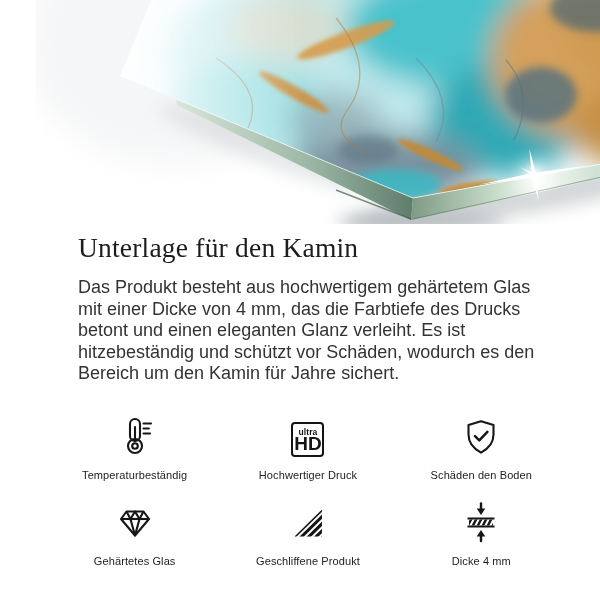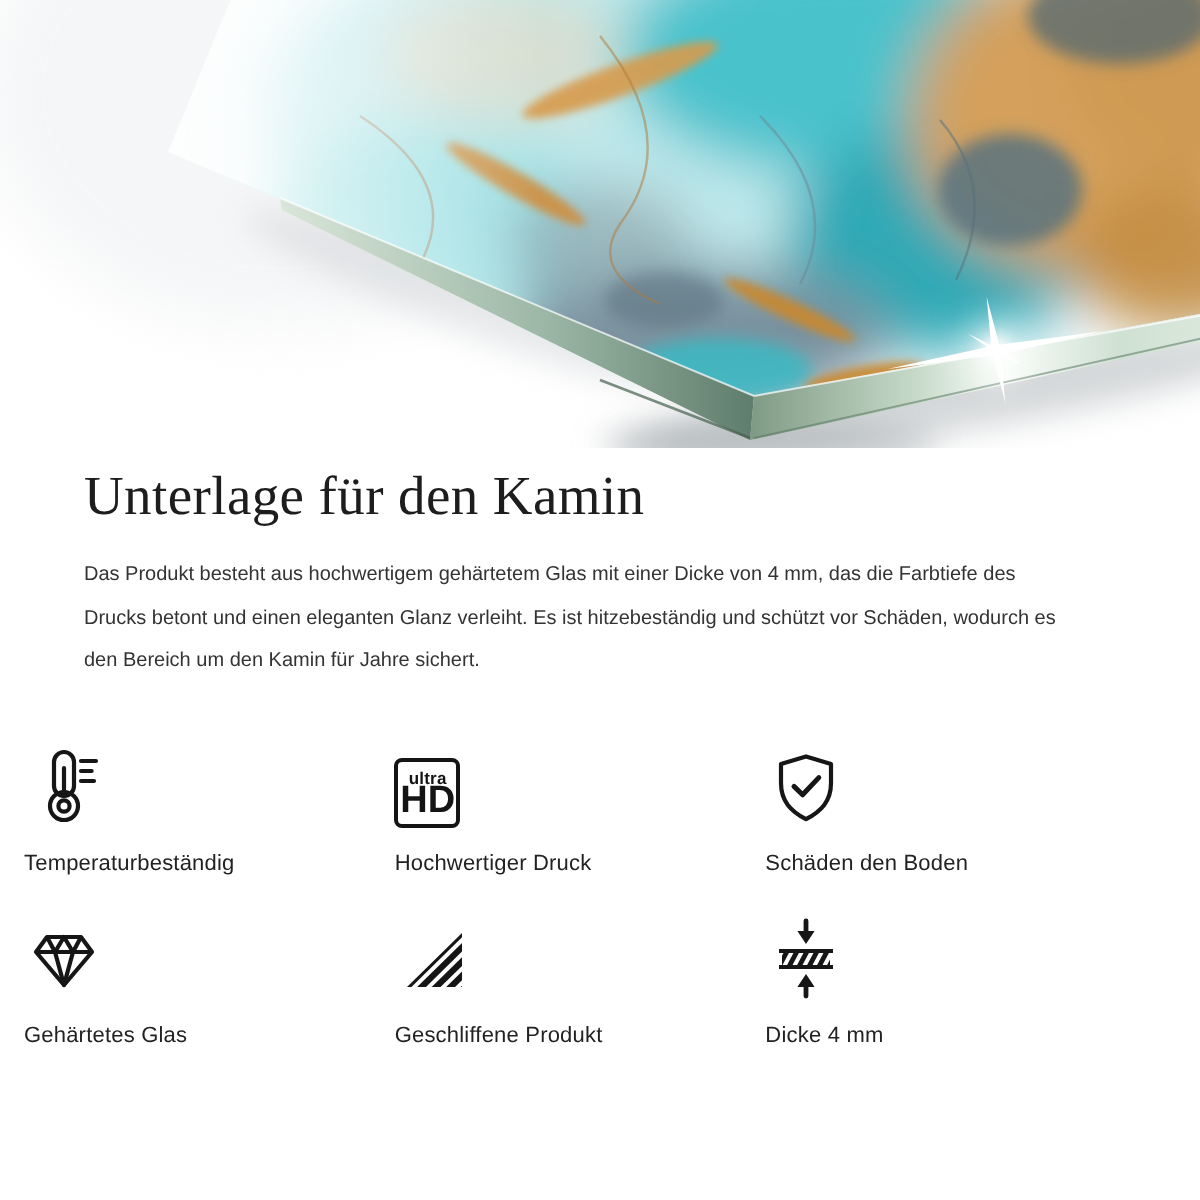--- a/index.html
+++ b/index.html
@@ -1,52 +1,52 @@
 <!DOCTYPE html>
 <html><head>
 <meta charset="utf-8">
 <style>
   * { margin: 0; padding: 0; box-sizing: border-box; }
   html, body { width: 600px; height: 600px; background: #ffffff; overflow: hidden; }
   body { font-family: "Liberation Sans", "DejaVu Sans", sans-serif; color: #333; }
 
-  .page { width: 580px; height: 600px; position: relative; background: #fff; }
+  .page { width: 580px; height: 600px; position: relative; background: #fff; padding-left: 36px; }
 
   .hero { width: 600px; height: 224px; display: block; }
 
   .content { padding: 0 42px; }
 
   h1.title {
     font-family: "Liberation Serif", "DejaVu Serif", serif;
     font-weight: 400;
     font-size: 27.5px;
     line-height: 37px;
     color: #1d1d1d;
     letter-spacing: 0.2px;
     margin-top: 5px;
     margin-bottom: 11px;
   }
 
   p.description {
-    font-size: 10px;
+    font-size: 18px;
     line-height: 21.6px;
     color: #333;
     max-width: 538px;
   }
 
   .features {
     margin: 26px 12px 0 12px;
     display: grid;
     grid-template-columns: repeat(3, 1fr);
     row-gap: 16px;
   }
   .feature {
     display: flex;
     flex-direction: column;
-    align-items: flex-start;
+    align-items: center;
   }
   .feature .icon-box {
     height: 46px;
     display: flex;
     align-items: flex-end;
     justify-content: center;
   }
   .feature .label {
     margin-top: 12px;
     font-size: 11px;

